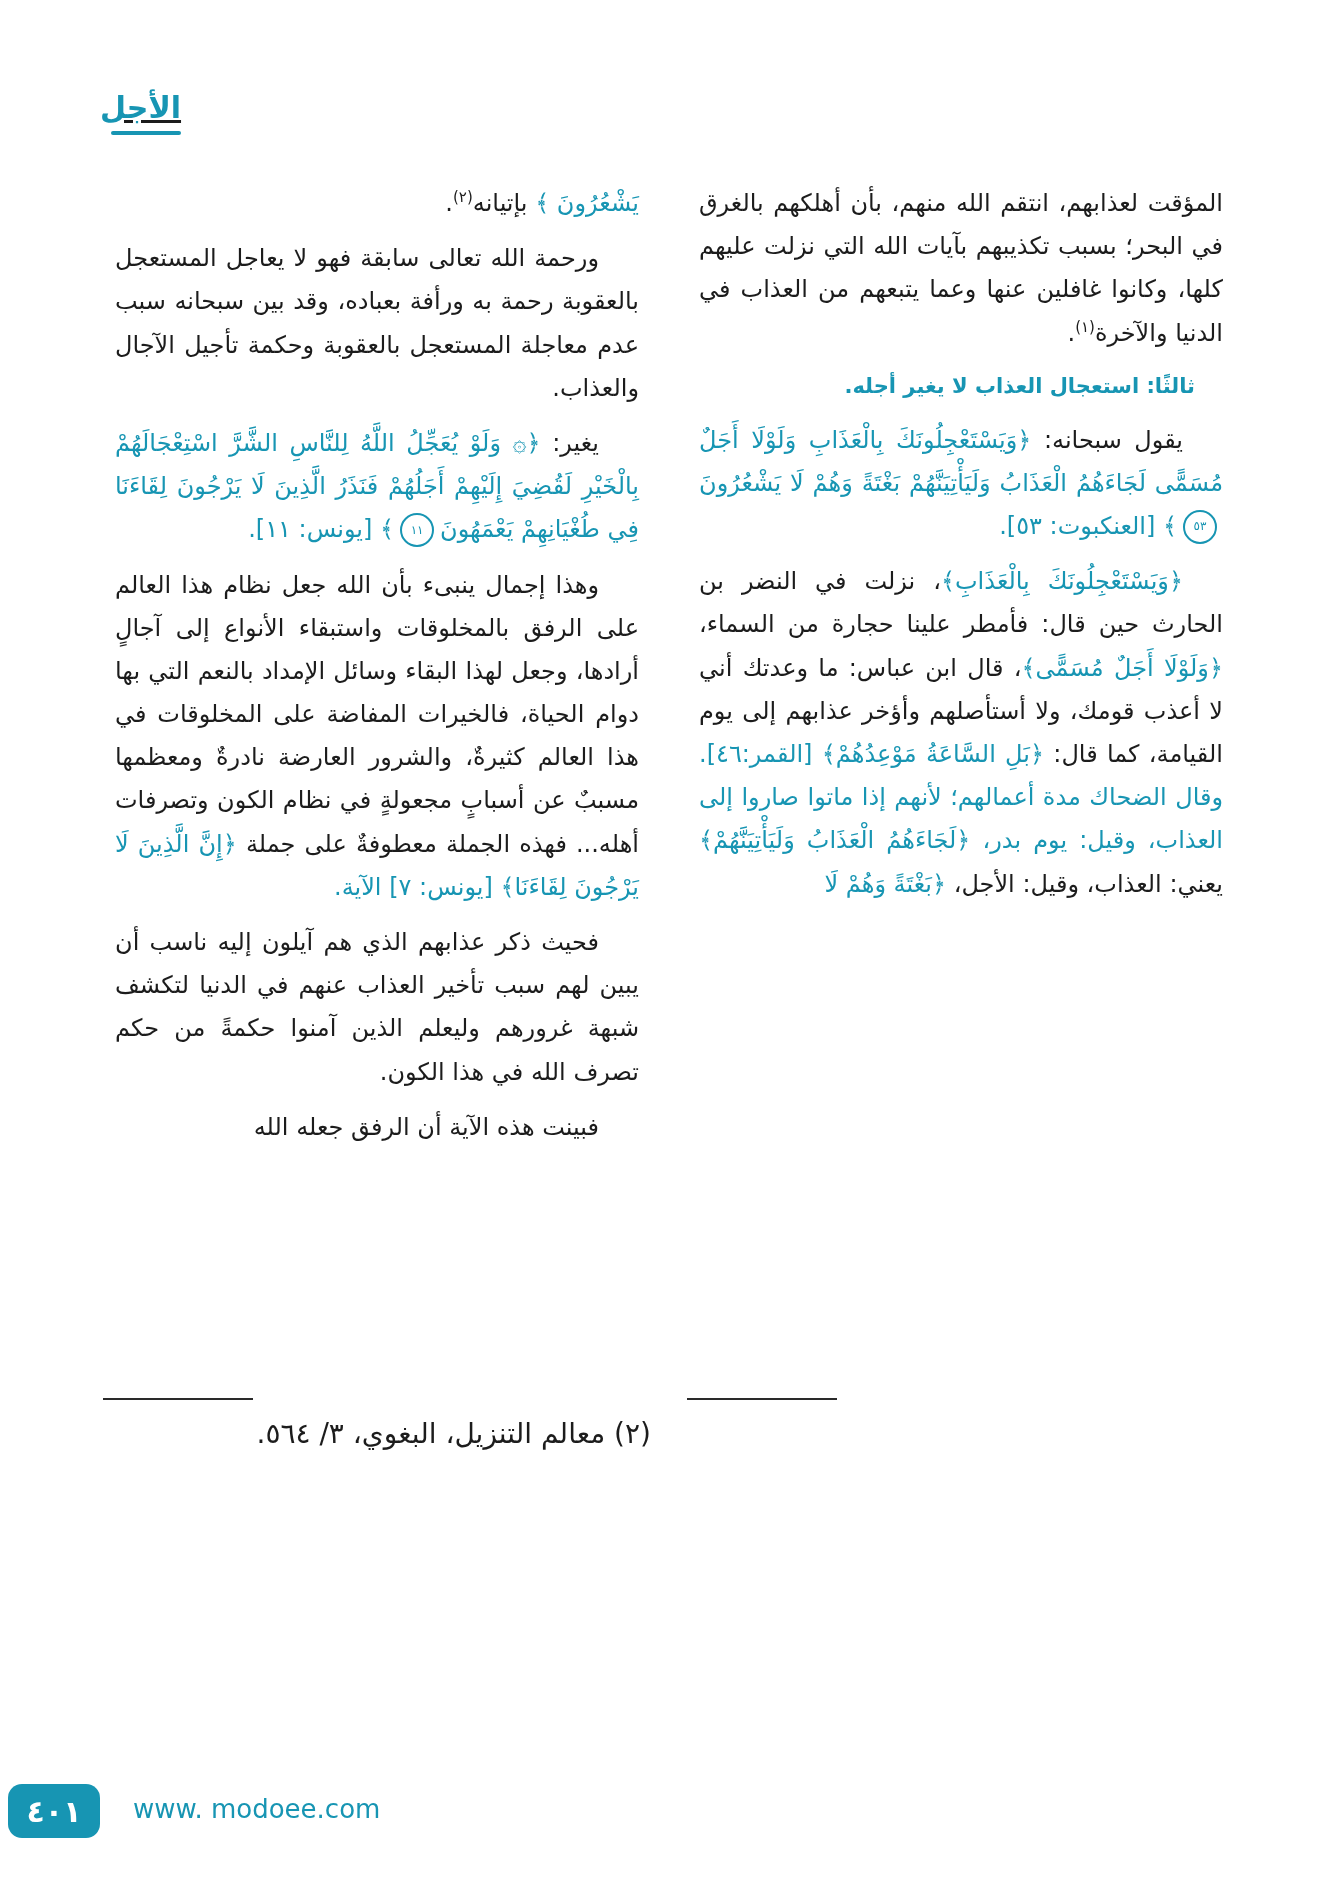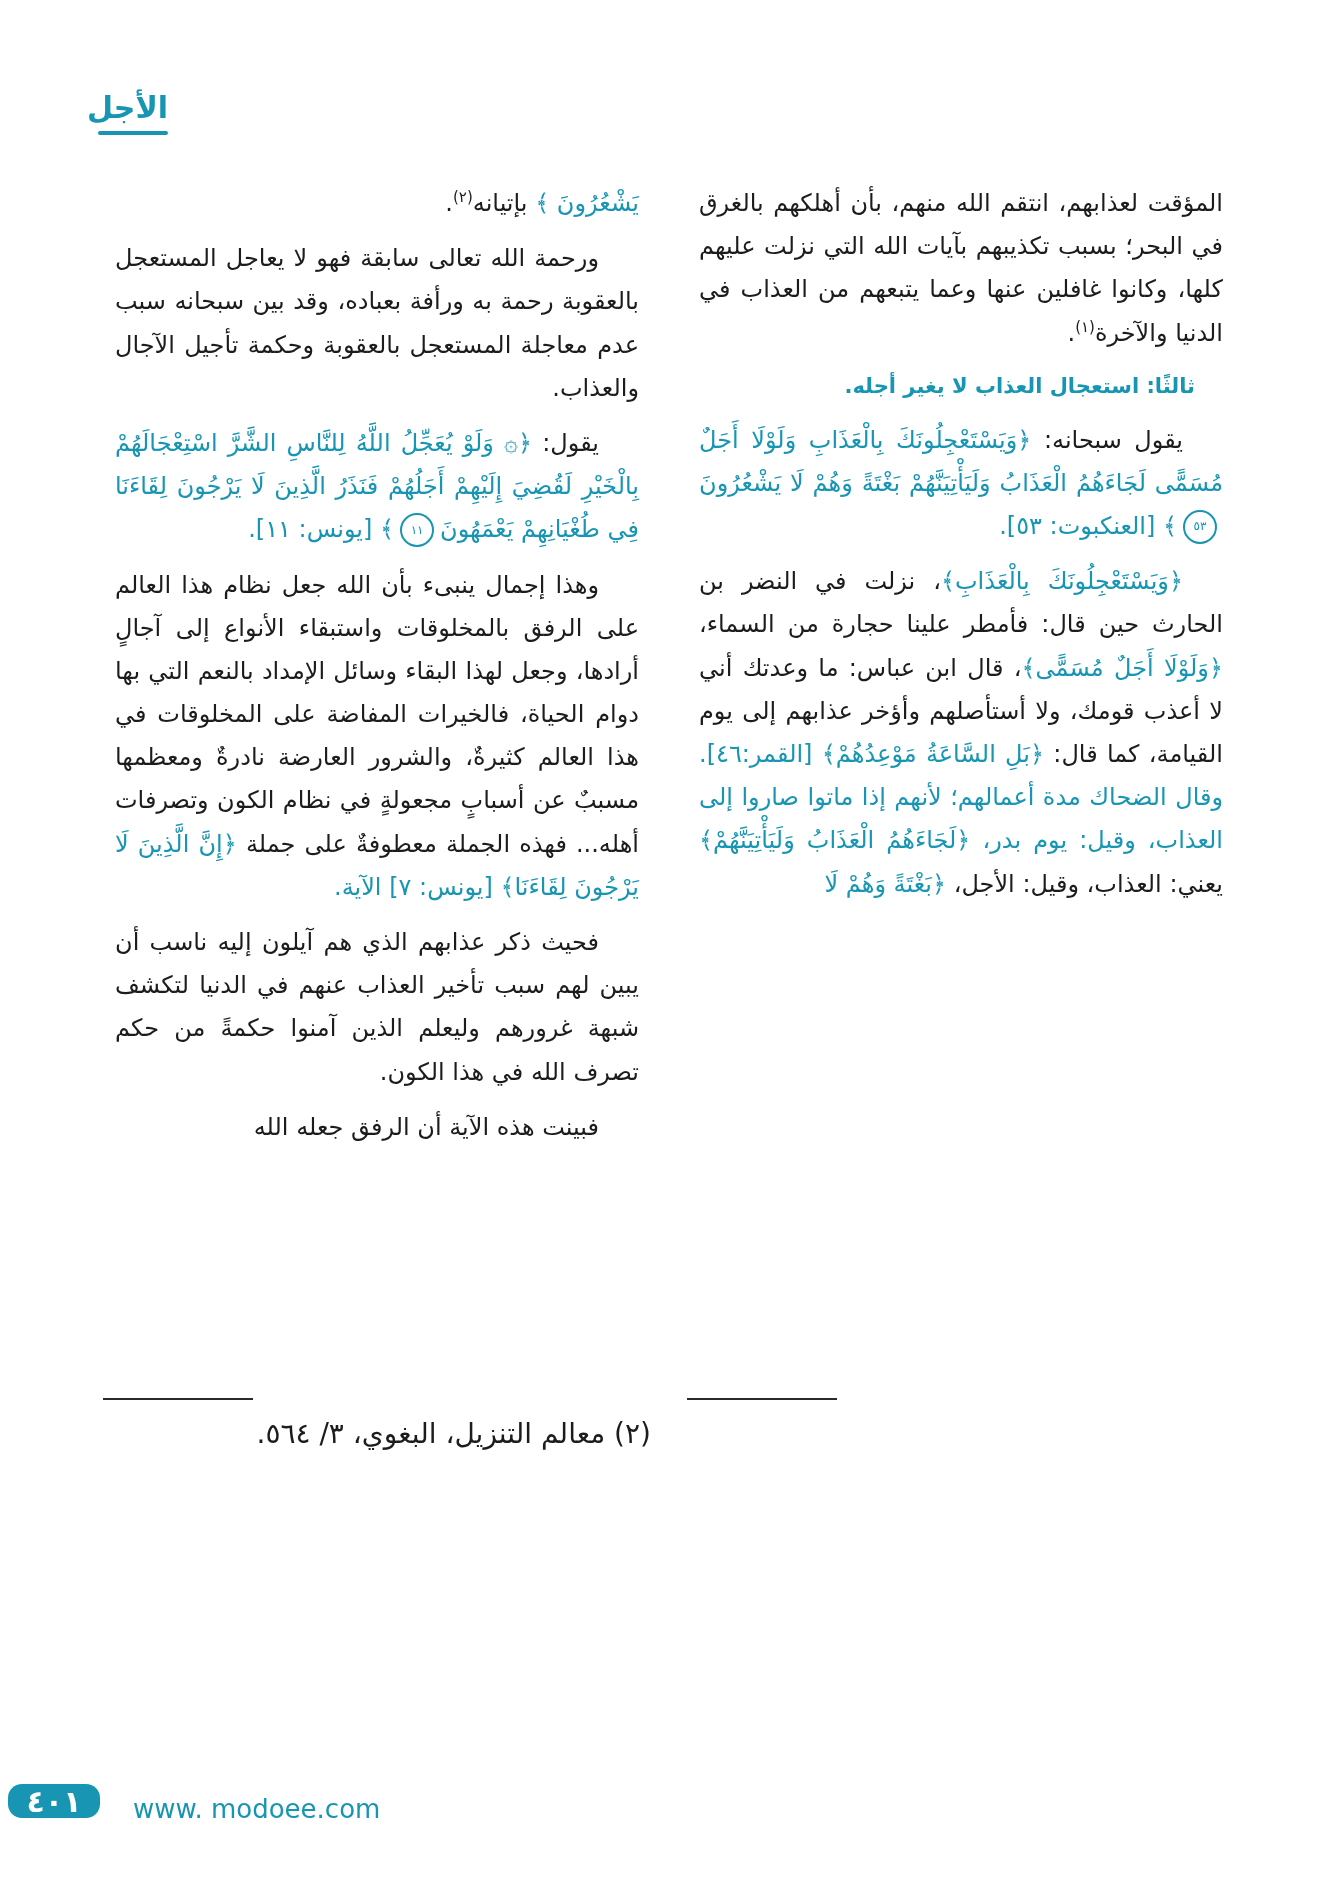--- a/index.html
+++ b/index.html
@@ -16,22 +16,23 @@
     direction: rtl;
     font-family: "DejaVu Sans", sans-serif;
     color: #1c1c1c;
     overflow: hidden;
   }
 
   
   .chapter-header {
     position: absolute;
     top: 90px;
-    left: 87px;
+    left: 100px;
     text-align: left;
+    text-decoration: underline;
   }
   .chapter-title {
     color: #1795b3;
     font-size: 30px;
     font-weight: bold;
     line-height: 1.2;
   }
   .chapter-underline {
     height: 4px;
     width: 70px;
@@ -130,21 +131,21 @@
     left: 0;
     top: 1784px;
     width: 100%;
     height: 60px;
   }
   .page-number-badge {
     position: absolute;
     left: 8px;
     top: 0;
     width: 92px;
-    height: 34px;
+    height: 54px;
     background: #1795b3;
     color: #ffffff;
     border-radius: 14px;
     display: flex;
     align-items: center;
     justify-content: center;
     font-size: 30px;
     font-weight: bold;
   }
   .website {
@@ -177,21 +178,21 @@
       <p class="para"><span>يقول سبحانه: </span><span class="quran">﴿وَيَسْتَعْجِلُونَكَ بِالْعَذَابِ وَلَوْلَا أَجَلٌ مُسَمًّى لَجَاءَهُمُ الْعَذَابُ وَلَيَأْتِيَنَّهُمْ بَغْتَةً وَهُمْ لَا يَشْعُرُونَ</span><span class="ayah-num">٥٣</span><span class="quran">﴾</span><span class="verse-ref"> [العنكبوت: ٥٣].</span></p>
 
       <p class="para"><span class="quran">﴿وَيَسْتَعْجِلُونَكَ بِالْعَذَابِ﴾</span><span>، نزلت في النضر بن الحارث حين قال: فأمطر علينا حجارة من السماء، </span><span class="quran">﴿وَلَوْلَا أَجَلٌ مُسَمًّى﴾</span><span>، قال ابن عباس: ما وعدتك أني لا أعذب قومك، ولا أستأصلهم وأؤخر عذابهم إلى يوم القيامة، كما قال: </span><span class="quran">﴿بَلِ السَّاعَةُ مَوْعِدُهُمْ﴾</span><span class="verse-ref"> [القمر:٤٦]. وقال الضحاك مدة أعمالهم؛ لأنهم إذا ماتوا صاروا إلى العذاب، وقيل: يوم بدر، </span><span class="quran">﴿لَجَاءَهُمُ الْعَذَابُ وَلَيَأْتِيَنَّهُمْ﴾</span><span> يعني: العذاب، وقيل: الأجل، </span><span class="quran">﴿بَغْتَةً وَهُمْ لَا</span></p>
     </div>
 
     <div class="col">
       <p class="para no-indent"><span class="quran">يَشْعُرُونَ ﴾</span><span> بإتيانه</span><sup class="fn-ref">(٢)</sup><span>.</span></p>
 
       <p class="para">ورحمة الله تعالى سابقة فهو لا يعاجل المستعجل بالعقوبة رحمة به ورأفة بعباده، وقد بين سبحانه سبب عدم معاجلة المستعجل بالعقوبة وحكمة تأجيل الآجال والعذاب.</p>
 
-      <p class="para"><span>يقول: </span><span class="quran">﴿۞ وَلَوْ يُعَجِّلُ اللَّهُ لِلنَّاسِ الشَّرَّ اسْتِعْجَالَهُمْ بِالْخَيْرِ لَقُضِيَ إِلَيْهِمْ أَجَلُهُمْ فَنَذَرُ الَّذِينَ لَا يَرْجُونَ لِقَاءَنَا فِي طُغْيَانِهِمْ يَعْمَهُونَ</span><span class="ayah-num">١١</span><span class="quran">﴾</span><span class="verse-ref"> [يونس: ١١].</span></p>
+      <p class="para"><span>يغير: </span><span class="quran">﴿۞ وَلَوْ يُعَجِّلُ اللَّهُ لِلنَّاسِ الشَّرَّ اسْتِعْجَالَهُمْ بِالْخَيْرِ لَقُضِيَ إِلَيْهِمْ أَجَلُهُمْ فَنَذَرُ الَّذِينَ لَا يَرْجُونَ لِقَاءَنَا فِي طُغْيَانِهِمْ يَعْمَهُونَ</span><span class="ayah-num">١١</span><span class="quran">﴾</span><span class="verse-ref"> [يونس: ١١].</span></p>
 
       <p class="para"><span>وهذا إجمال ينبىء بأن الله جعل نظام هذا العالم على الرفق بالمخلوقات واستبقاء الأنواع إلى آجالٍ أرادها، وجعل لهذا البقاء وسائل الإمداد بالنعم التي بها دوام الحياة، فالخيرات المفاضة على المخلوقات في هذا العالم كثيرةٌ، والشرور العارضة نادرةٌ ومعظمها مسببٌ عن أسبابٍ مجعولةٍ في نظام الكون وتصرفات أهله... فهذه الجملة معطوفةٌ على جملة </span><span class="quran">﴿إِنَّ الَّذِينَ لَا يَرْجُونَ لِقَاءَنَا﴾</span><span class="verse-ref"> [يونس: ٧] الآية.</span></p>
 
       <p class="para">فحيث ذكر عذابهم الذي هم آيلون إليه ناسب أن يبين لهم سبب تأخير العذاب عنهم في الدنيا لتكشف شبهة غرورهم وليعلم الذين آمنوا حكمةً من حكم تصرف الله في هذا الكون.</p>
 
       <p class="para">فبينت هذه الآية أن الرفق جعله الله</p>
     </div>
 
   </div>
 

